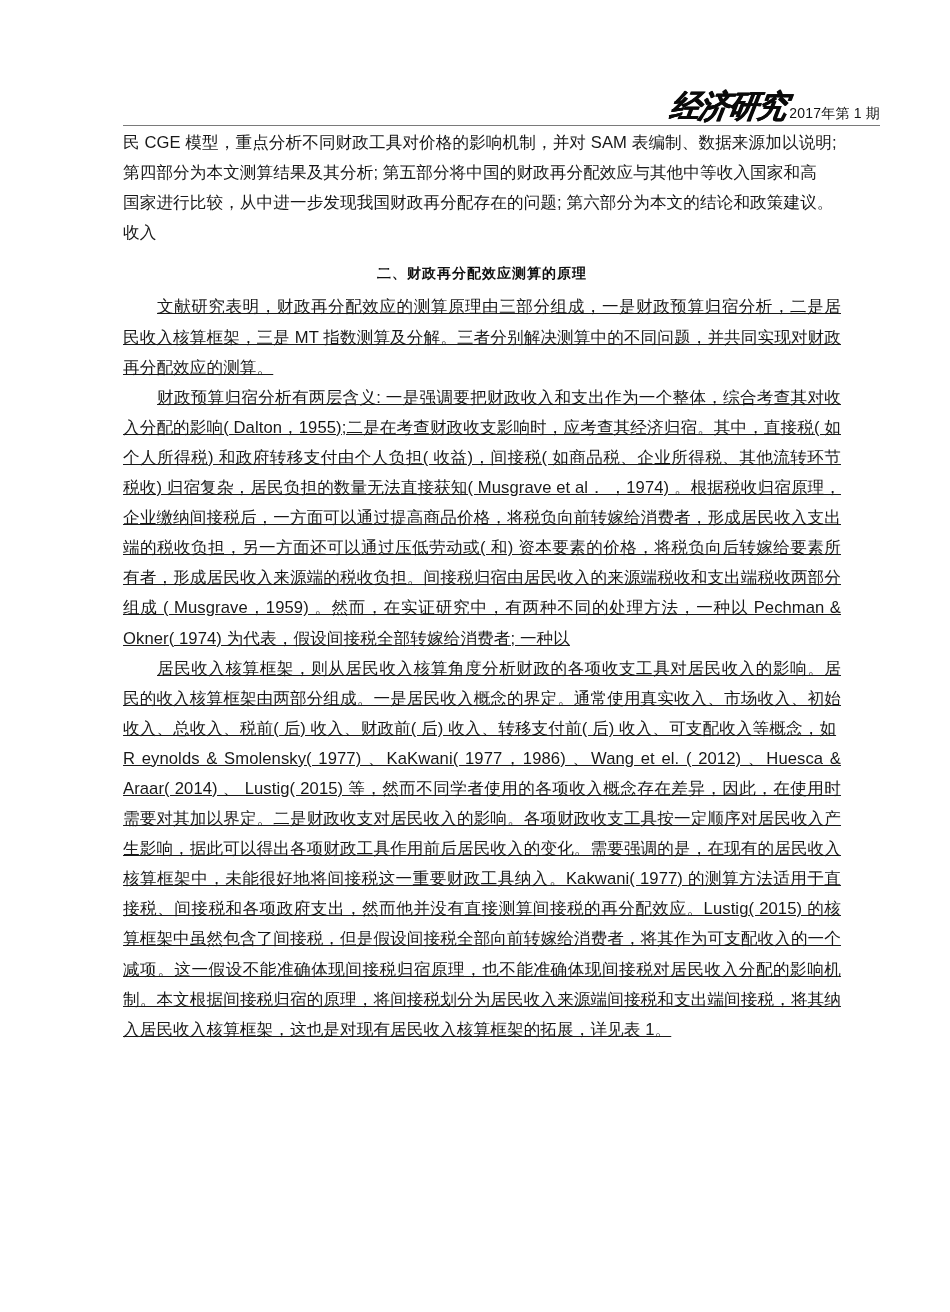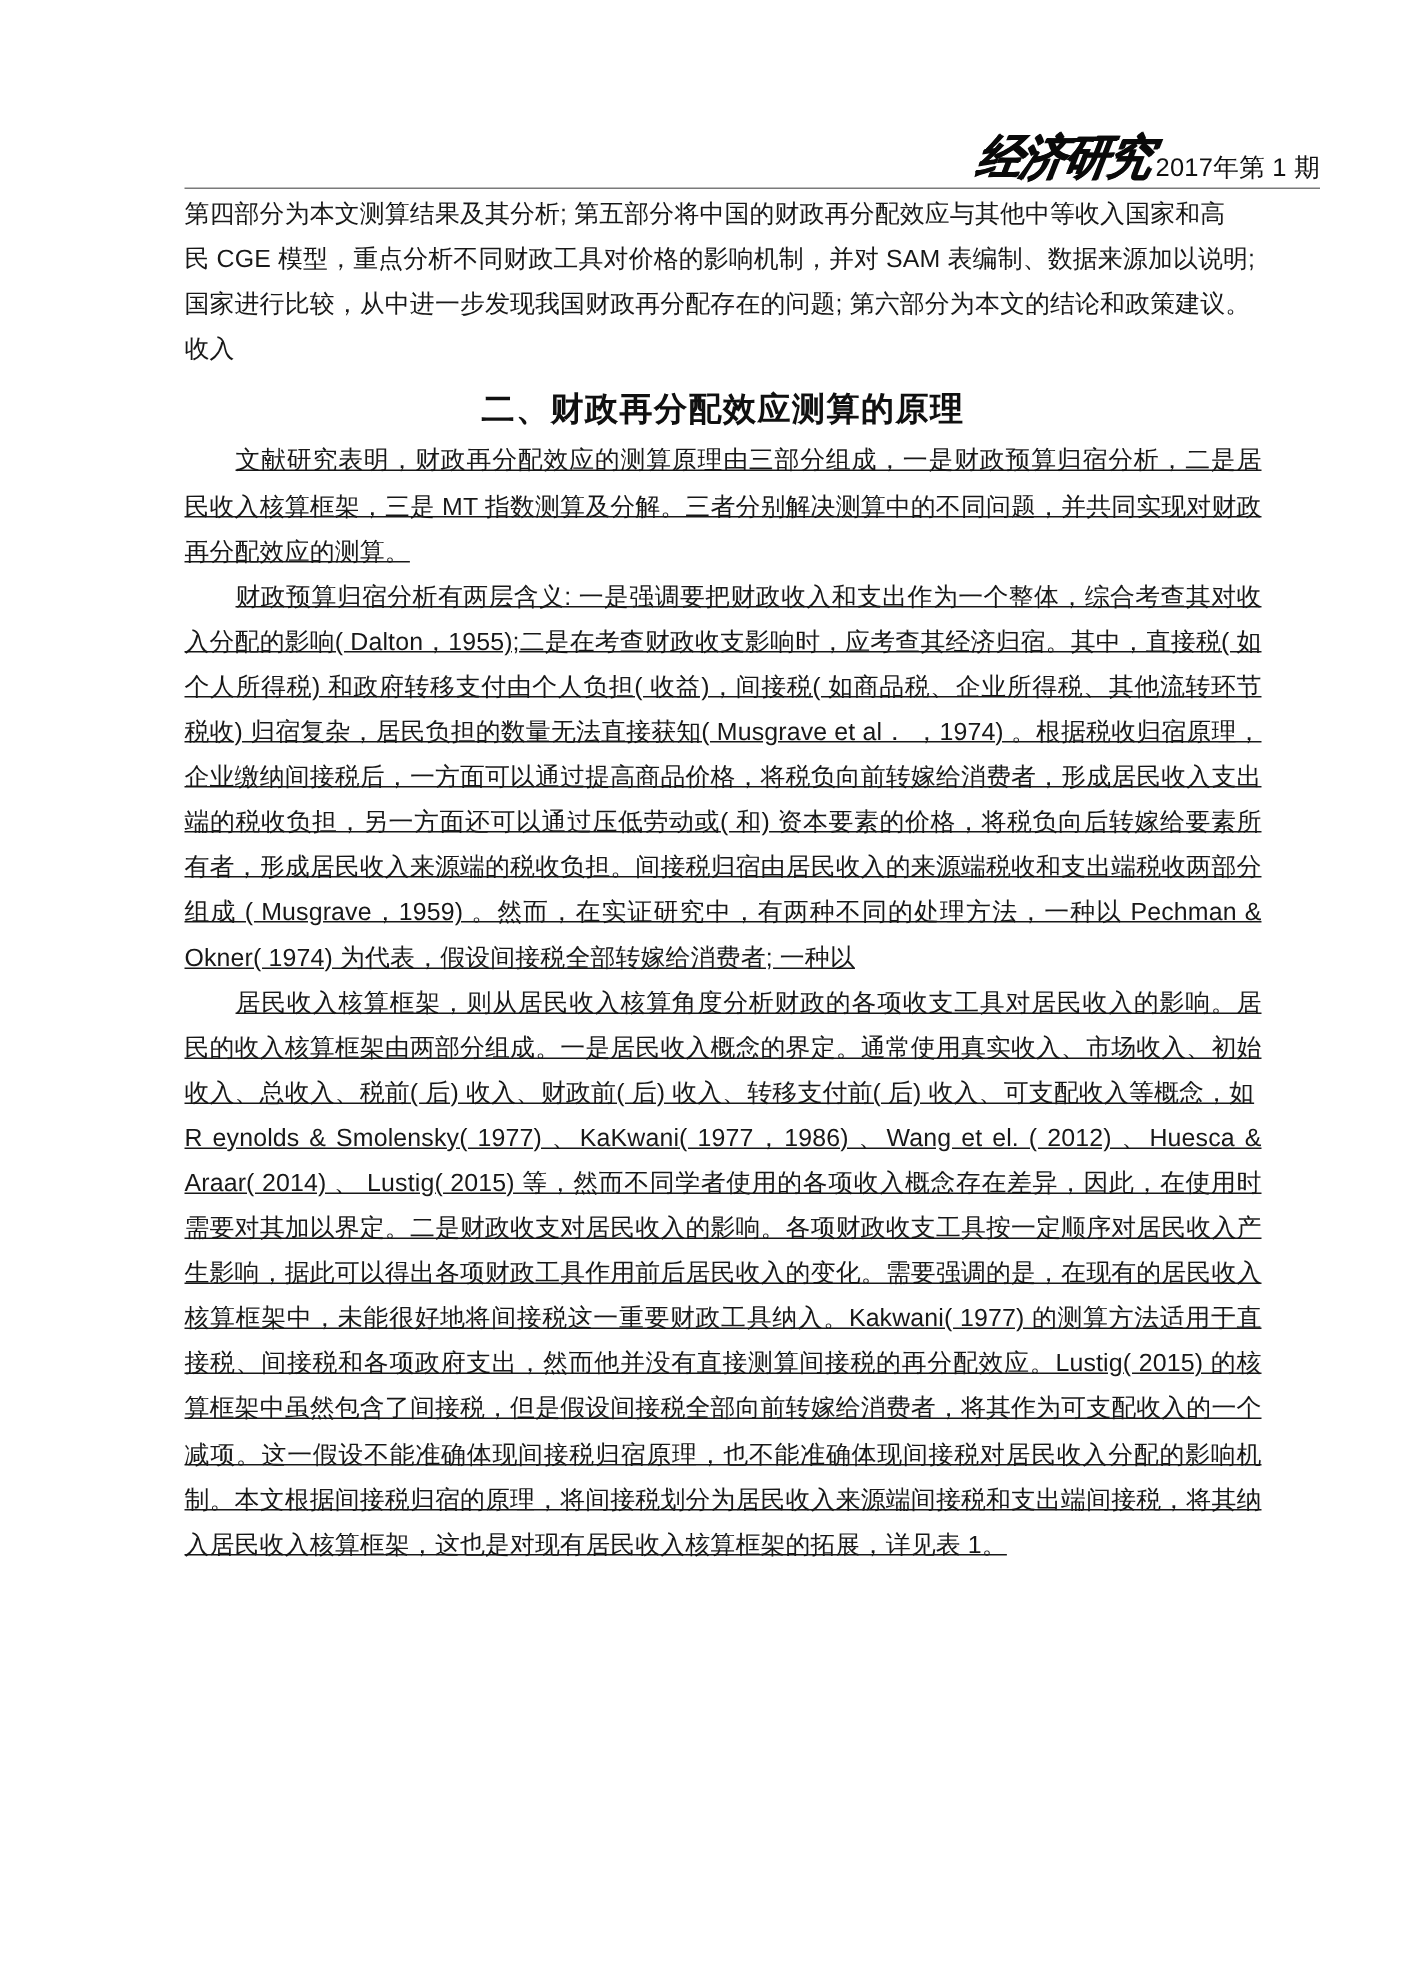--- a/index.html
+++ b/index.html
@@ -46,21 +46,21 @@
     letter-spacing: -1px;
     color: #0a0a0a;
     transform: skewX(-9deg) scaleY(1.06);
     transform-origin: bottom right;
     line-height: 1;
     margin-right: 5px;
     padding-bottom: 1px;
     text-shadow: 0.6px 0 0 #0a0a0a, -0.4px 0.4px 0 #0a0a0a;
   }
   .issue-label {
-    font-size: 17px;
+    font-size: 14px;
     line-height: 1;
     color: #111;
     padding-bottom: 3px;
     letter-spacing: 0.2px;
   }
 
   
   .body-col {
     position: absolute;
     left: 123px;
@@ -80,21 +80,21 @@
   p.para.flow {
     text-align: justify;
     text-decoration: underline;
   }
   p.para.last-line-left {
     text-align: left;
   }
 
   .sec-title {
     margin: 0;
-    font-size: 22px;
+    font-size: 14px;
     font-weight: 700;
     text-align: center;
     line-height: 30.1px;
     color: #101010;
     letter-spacing: 1px;
   }
 
   .spacer-sm { height: 10px; }
   .spacer-xs { height: 4px; }
 
@@ -105,22 +105,22 @@
 
 <div class="page">
 
   <div class="header">
     <span class="journal-logo">经济研究</span>
     <span class="issue-label">2017年第 1 期</span>
   </div>
 
   <div class="body-col">
 
+    <p class="para last-line-left">民 CGE 模型，重点分析不同财政工具对价格的影响机制，并对 SAM 表编制、数据来源加以说明;</p>
     <p class="para last-line-left"> 第四部分为本文测算结果及其分析; 第五部分将中国的财政再分配效应与其他中等收入国家和高</p>
-    <p class="para last-line-left">民 CGE 模型，重点分析不同财政工具对价格的影响机制，并对 SAM 表编制、数据来源加以说明;</p>
     <p class="para last-line-left">国家进行比较，从中进一步发现我国财政再分配存在的问题; 第六部分为本文的结论和政策建议。</p>
     <p class="para last-line-left">收入</p>
 
     <div class="spacer-sm"></div>
 
     <h2 class="sec-title">二、财政再分配效应测算的原理</h2>
 
     <div class="spacer-xs"></div>
 
     <p class="para flow indent2">文献研究表明，财政再分配效应的测算原理由三部分组成，一是财政预算归宿分析，二是居民收入核算框架，三是 MT 指数测算及分解。三者分别解决测算中的不同问题，并共同实现对财政再分配效应的测算。</p>

